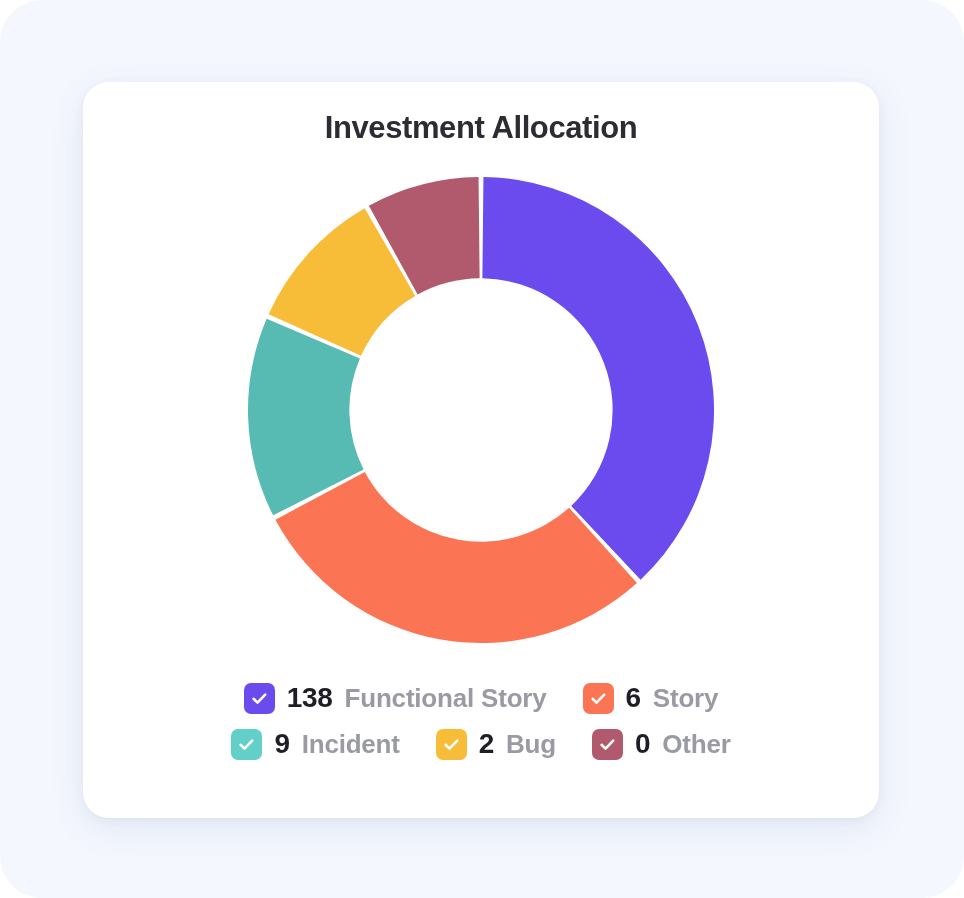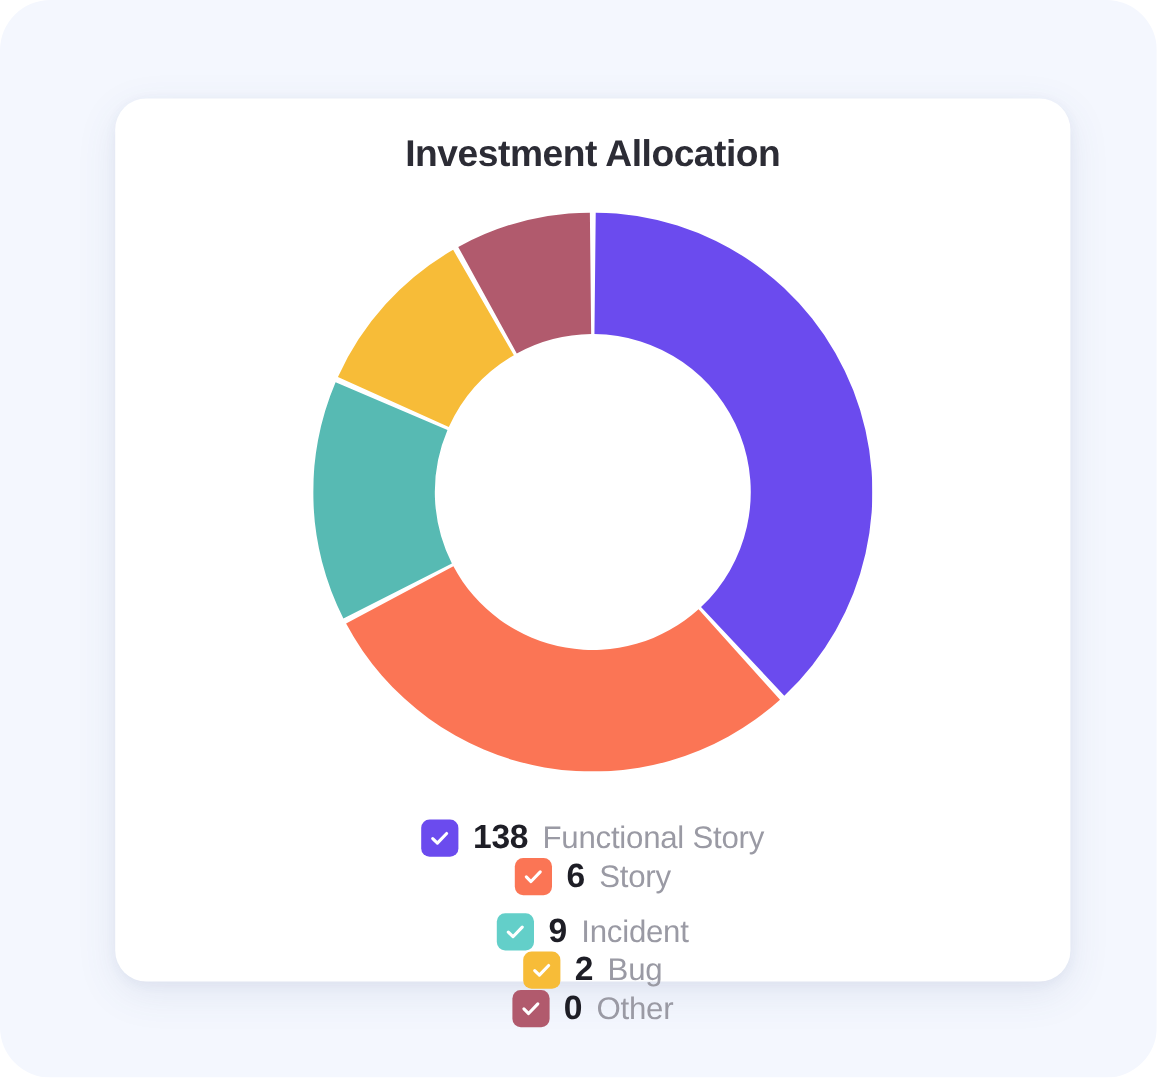--- a/index.html
+++ b/index.html
@@ -17,21 +17,21 @@
     width: 964px;
     height: 898px;
     background: #F4F7FE;
     border-radius: 42px;
     overflow: hidden;
   }
 
   
   #card {
     position: absolute;
-    left: 96px;
+    left: 83px;
     top: 82px;
     width: 796px;
     height: 736px;
     background: #ffffff;
     border-radius: 26px;
     box-shadow: 0 10px 34px rgba(66, 84, 140, 0.10),
                 0 2px 10px rgba(66, 84, 140, 0.05);
     padding-left: 42px;
   }
 
@@ -66,21 +66,21 @@
     width: 796px;
     display: flex;
     flex-direction: column;
     align-items: center;
     gap: 14px;
   }
   .legend-row {
     display: flex;
     align-items: center;
     justify-content: center;
-    flex-direction: column;
+    gap: 36px;
   }
   .legend-item {
     display: flex;
     align-items: center;
     gap: 12px;
     white-space: nowrap;
   }
   .legend-box {
     width: 31px;
     height: 31px;
@@ -92,21 +92,21 @@
   }
   .legend-box svg { display: block; }
   .legend-count {
     font-size: 28px;
     font-weight: bold;
     color: #1E1E26;
     letter-spacing: -0.3px;
   }
   .legend-label {
     font-size: 26px;
-    font-weight: normal;
+    font-weight: bold;
     color: #9A9AA4;
     letter-spacing: -0.2px;
   }
 </style>
 </head>
 <body>
 
 <div id="page">
 
   <div id="card">

